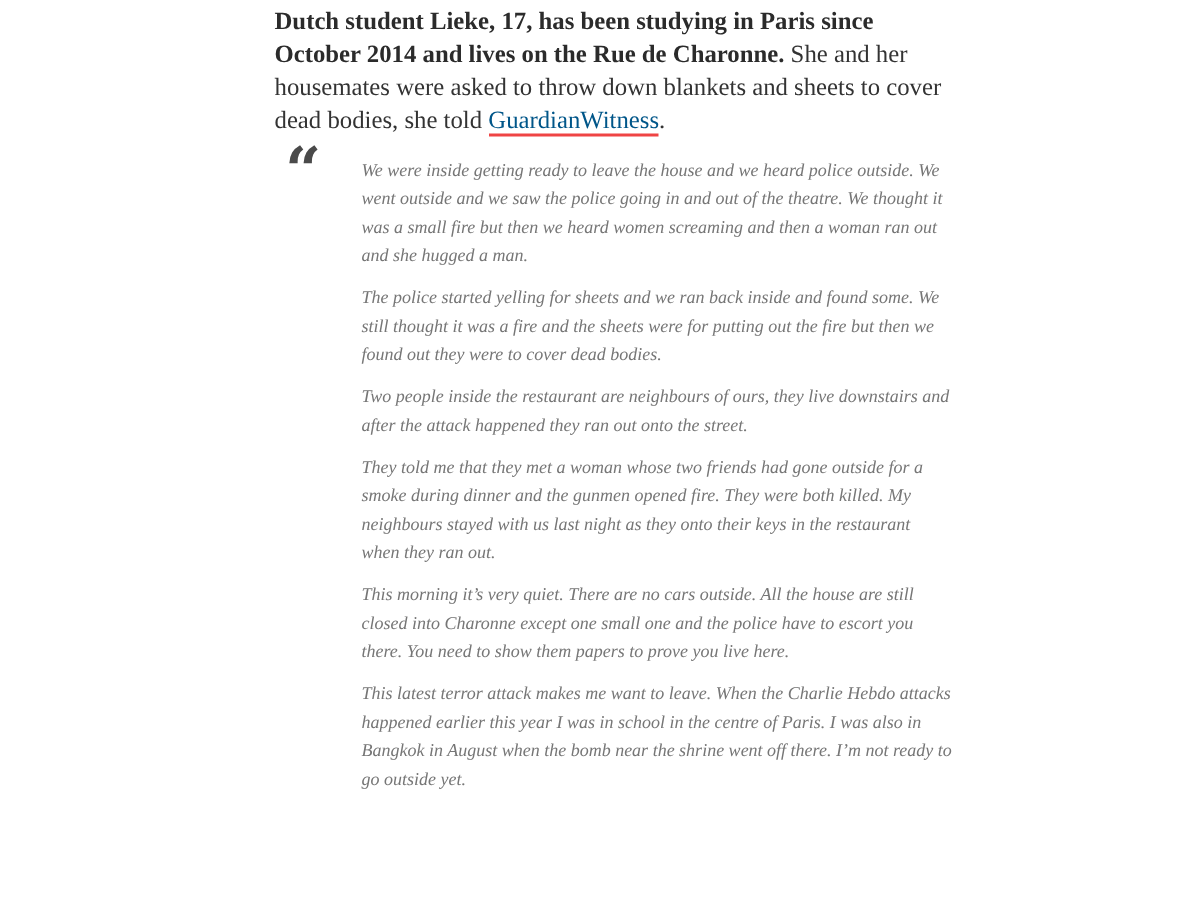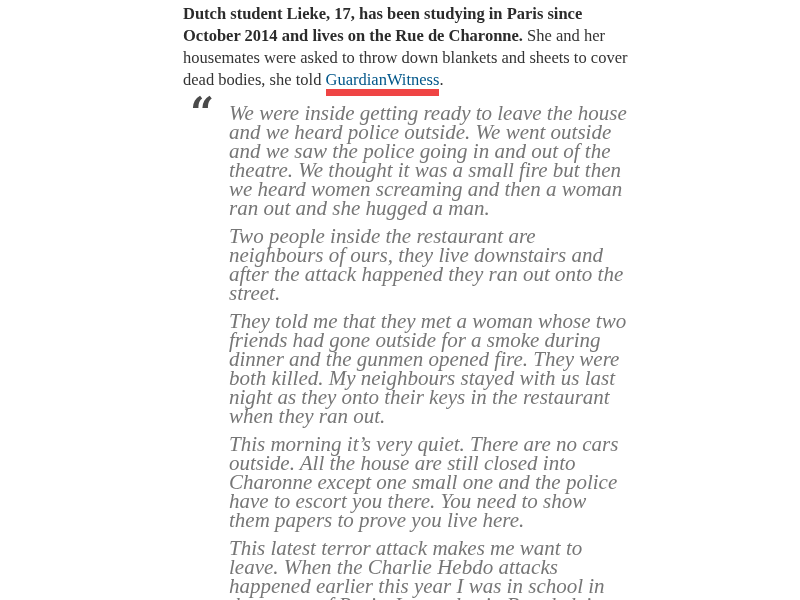--- a/index.html
+++ b/index.html
@@ -27,59 +27,60 @@
   .intro {
     margin: 0 0 11px 0;
     font-size: 16.5px;
     line-height: 22px;
     color: #333333;
   }
   .intro strong { font-weight: bold; color: #2b2b2b; }
   .intro a {
     color: #005689;
     text-decoration: none;
-    border-bottom: 7px solid #ef4444;
+    border-bottom: 2px solid #ef4444;
     cursor: pointer;
   }
   blockquote.witness-quote {
     position: relative;
     margin: 0;
     padding: 2px 0 0 42px;
   }
   .qicon {
     position: absolute;
     left: 7px;
     top: -9px;
     font-family: "DejaVu Serif", serif;
     font-weight: bold;
     font-size: 42px;
     line-height: 1;
     color: #4a4a4a;
     letter-spacing: -2px;
     user-select: none;
   }
   blockquote.witness-quote p {
-    margin: 0 0 9px 4px;
+    margin: 0 0 9px 16px;
     font-style: italic;
-    font-size: 21px;
+    font-size: 12px;
     line-height: 19px;
     color: #767676;
     max-width: 400px;
   }
   blockquote.witness-quote p:last-child { margin-bottom: 0; }
 </style>
 </head>
 <body>
 
 <div class="page">
   <div class="content">
     <p class="intro"><strong>Dutch student Lieke, 17, has been studying in Paris since October 2014 and lives on the Rue de Charonne.</strong><span> She and her housemates were asked to throw down blankets and sheets to cover dead bodies, she told </span><a href="#">GuardianWitness</a><span>.</span></p>
 
     <blockquote class="witness-quote">
       <span class="qicon">“</span>
       <p>We were inside getting ready to leave the house and we heard police outside. We went outside and we saw the police going in and out of the theatre. We thought it was a small fire but then we heard women screaming and then a woman ran out and she hugged a man.</p>
+      <p>The police started yelling for sheets and we ran back inside and found some. We still thought it was a fire and the sheets were for putting out the fire but then we found out they were to cover dead bodies.</p>
       <p>Two people inside the restaurant are neighbours of ours, they live downstairs and after the attack happened they ran out onto the street.</p>
       <p>They told me that they met a woman whose two friends had gone outside for a smoke during dinner and the gunmen opened fire. They were both killed. My neighbours stayed with us last night as they onto their keys in the restaurant when they ran out.</p>
       <p>This morning it’s very quiet. There are no cars outside. All the house are still closed into Charonne except one small one and the police have to escort you there. You need to show them papers to prove you live here.</p>
       <p>This latest terror attack makes me want to leave. When the Charlie Hebdo attacks happened earlier this year I was in school in the centre of Paris. I was also in Bangkok in August when the bomb near the shrine went off there. I’m not ready to go outside yet.</p>
     </blockquote>
   </div>
 </div>
 
 </body></html>

